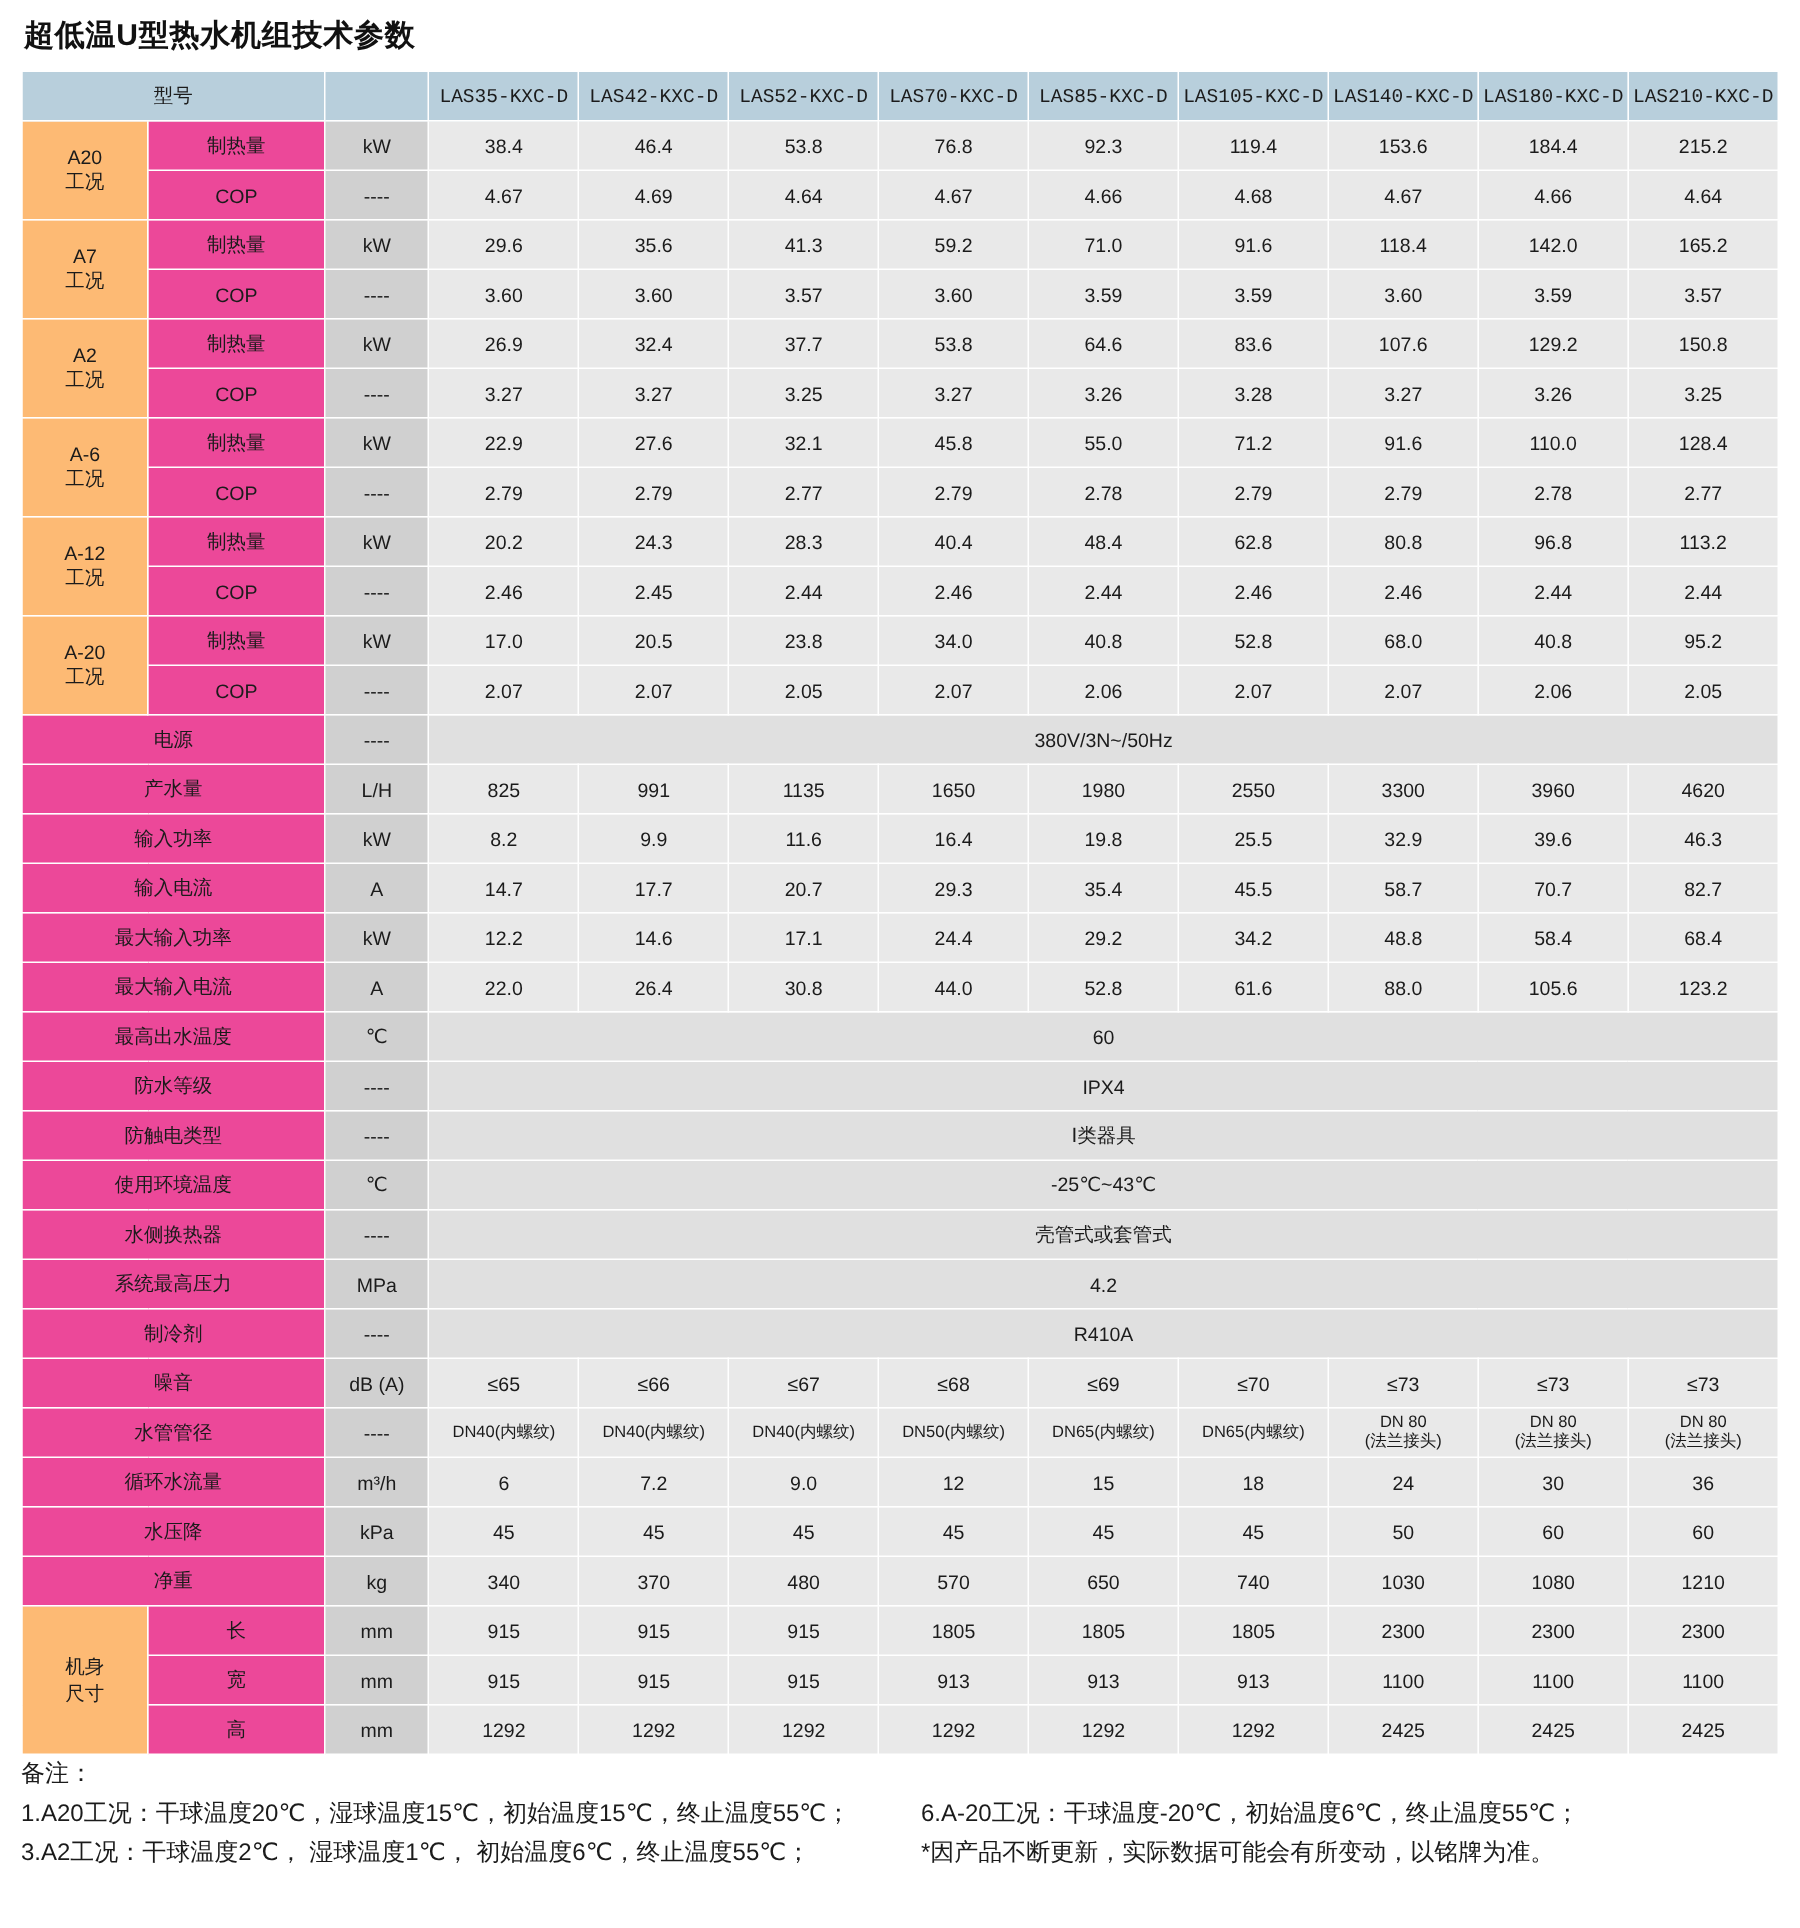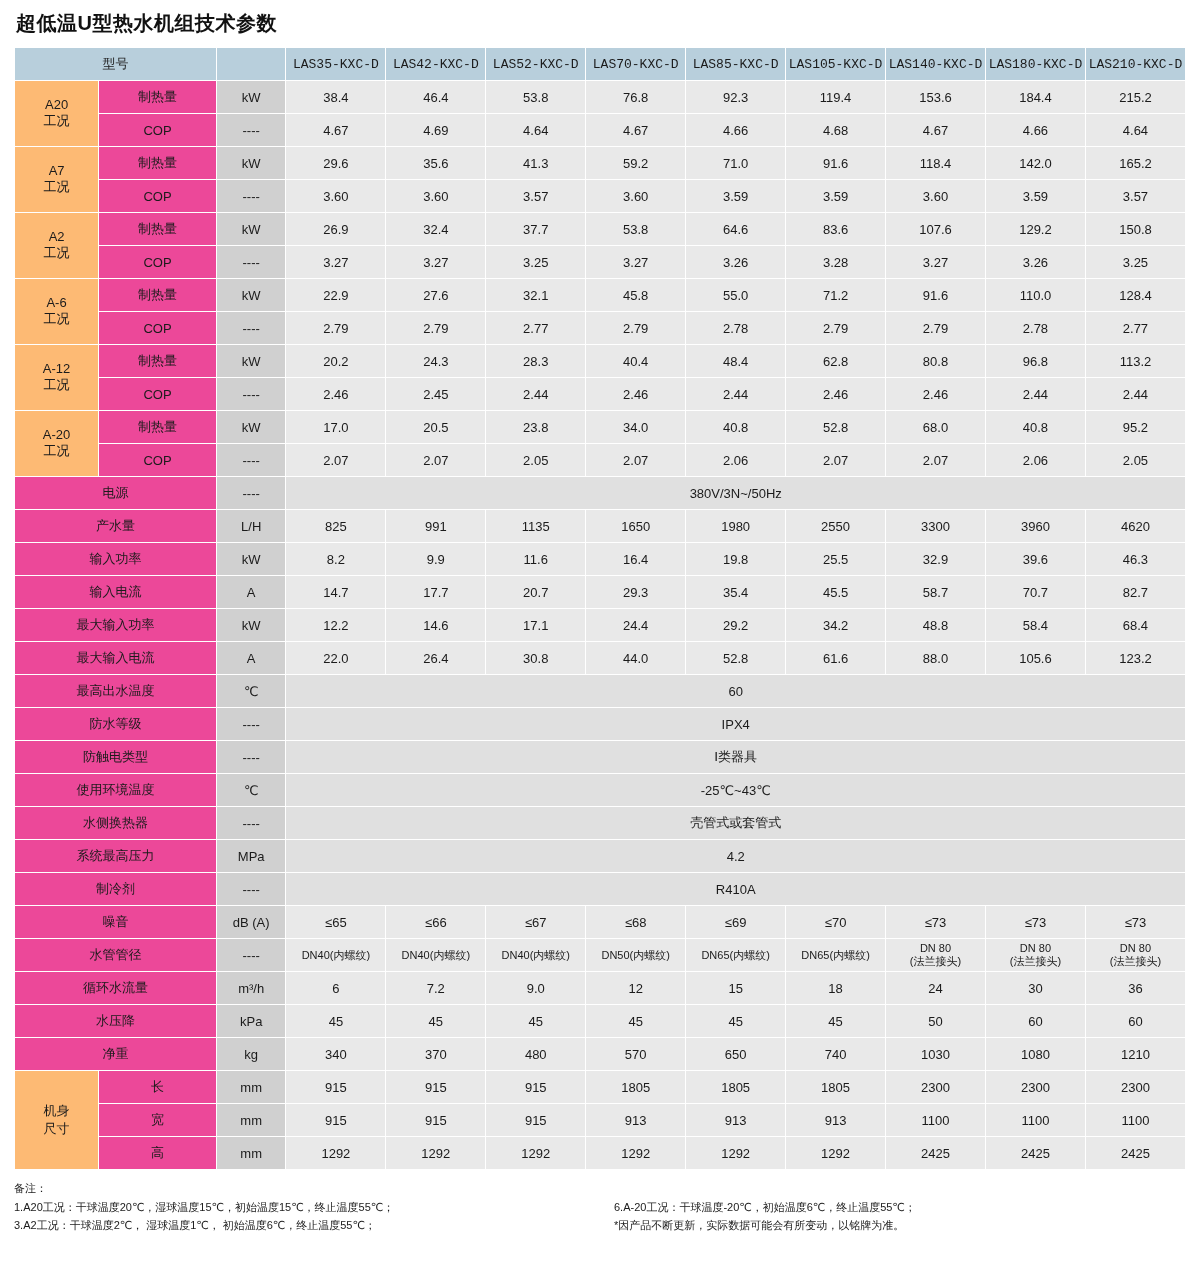--- a/index.html
+++ b/index.html
@@ -37,22 +37,21 @@
 
   .hdr{background:#b8cfdc;font-size:13px;height:36px;font-family:Liberation Mono, monospace;}
   .hdr-label{background:#b8cfdc;}
   .lbl{background:#ec4899;}
   .unit{background:#d0d0d0;}
   .val{background:#e9e9e9;}
   .span-val{background:#e0e0e0;margin-left:24px;}
   .grp{background:#fdba74;}
   .small{font-size:11px;line-height:1.15;}
   .notes{
-    margin-top:10px;
-    font-size:11px;
+    font-size:16px;
     line-height:1.62;
     color:#1b1b1b;
     position:relative;
     width:1172px;
   }
   .notes .note-title{margin-bottom:1px;}
   .notes-cols{display:flex;}
   .notes-col-a{width:600px;}
   .notes-col-b{width:560px;}
   .nrow{white-space:nowrap;}

